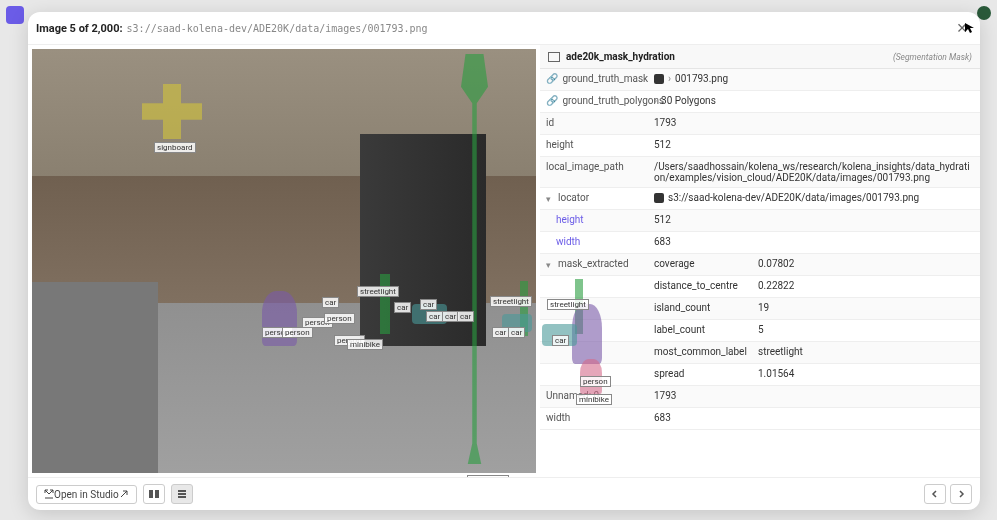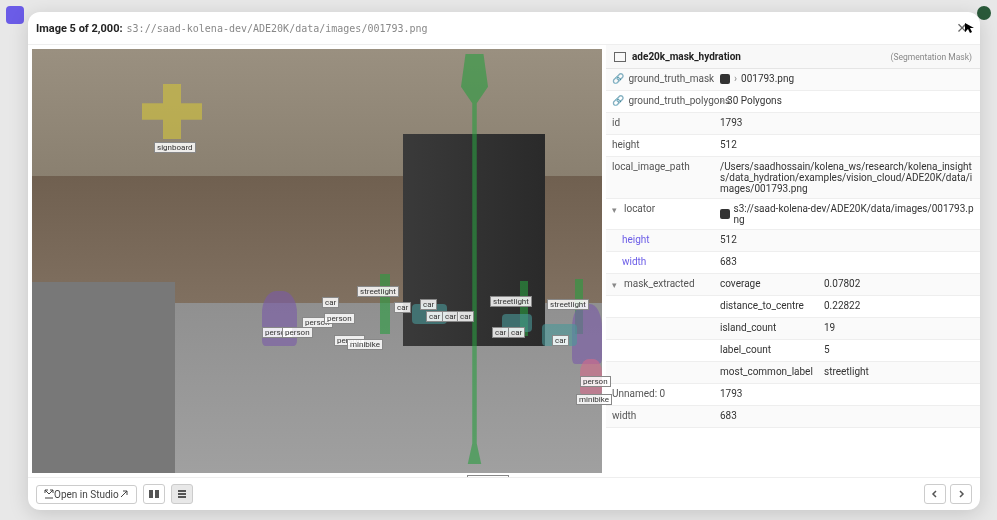--- a/index.html
+++ b/index.html
@@ -7,36 +7,36 @@
 .bg { position:absolute; inset:0; background:#e8e8e8; }
 .bg-left { position:absolute; left:6px; top:6px; width:18px; height:18px; background:#6b5ce7; border-radius:4px; }
 .bg-right { position:absolute; right:6px; top:6px; width:14px; height:14px; background:#2a5a3a; border-radius:50%; }
 .modal { position:absolute; left:28px; top:12px; width:952px; height:498px; background:#fff; border-radius:12px; box-shadow:0 4px 20px rgba(0,0,0,0.15); display:flex; flex-direction:column; }
 .mh { display:flex; align-items:center; padding:6px 8px; border-bottom:1px solid #eee; }
 .mh-title { font-size:11px; font-weight:700; color:#222; }
 .mh-path { font-size:10px; color:#888; font-family:monospace; margin-left:4px; }
 .mh-close { margin-left:auto; width:20px; height:20px; display:flex; align-items:center; justify-content:center; cursor:pointer; color:#666; font-size:14px; position:relative; }
 .cursor { position:absolute; top:4px; right:-4px; width:12px; height:12px; pointer-events:none; }
 .mb { flex:1; display:flex; overflow:hidden; }
-.img-pane { width:570px; position:relative; background:#999; margin:4px; }
+.img-pane { width:504px; position:relative; background:#999; margin:4px; }
 .img-scene { position:absolute; inset:0; background:linear-gradient(to bottom,#9a9080 0%,#8a8070 30%,#706050 30%,#807060 60%,#909090 60%,#a0a0a0 100%); }
 .img-scene::before { content:""; position:absolute; left:0; top:55%; width:25%; height:45%; background:#787878; }
 .img-scene::after { content:""; position:absolute; right:10%; top:20%; width:25%; height:50%; background:linear-gradient(90deg,#3a3a3a,#2a2a2a); }
 .ann { position:absolute; font-size:8px; background:rgba(255,255,255,0.85); padding:0 2px; border:1px solid #888; color:#333; white-space:nowrap; }
 .seg { position:absolute; opacity:0.6; }
 .seg.green { background:#2a9d3f; }
 .seg.yellow { background:#d4c43a; }
 .seg.purple { background:#7a5aa8; }
 .seg.pink { background:#d46a8a; }
 .seg.teal { background:#4a9a9a; }
 .det-pane { flex:1; overflow:auto; font-size:10px; }
 .det-header { display:flex; align-items:center; padding:6px 8px; background:#f8f8f8; border-bottom:1px solid #e5e5e5; gap:6px; }
 .det-header .icn { width:12px; height:10px; border:1px solid #666; display:inline-block; }
 .det-header .title { font-weight:700; color:#222; }
-.det-header .tag { margin-left:auto; font-size:8.5px; color:#888; }
+.det-header .tag { margin-left:auto; font-size:8.5px; color:#888;font-style:italic; }
 .row { display:flex; border-bottom:1px solid #eee; min-height:22px; align-items:flex-start; }
 .row:nth-child(even){ background:#fafafa; }
 .key { width:108px; padding:4px 6px; color:#555; display:flex; align-items:center; gap:4px; flex-shrink:0; }
 .val { flex:1; padding:4px 6px; color:#333; word-break:break-all; display:flex; align-items:center; gap:4px; }
 .caret { width:8px; height:8px; display:inline-block; color:#888; font-size:9px; }
 .s3 { width:10px; height:10px; background:#333; border-radius:2px; display:inline-block; }
 .chev { color:#888; font-size:10px; }
 .nest .key { padding-left:16px; color:#6b5ce7; }
 .mf { display:flex; align-items:center; padding:6px 8px; border-top:1px solid #eee; gap:6px; }
 .ftbtn { display:flex; align-items:center; font-size:10px; color:#444; padding:3px 7px; border:1px solid #ccc; border-radius:3px; cursor:pointer; background:#fff; }
@@ -193,20 +193,27 @@
           </div>
         </div>
       <div class="row">
           <div class="key"></div>
           <div class="val">
             <span style="width:100px;display:inline-block">most_common_label</span>
             <span>streetlight</span>
           </div>
         </div>
       <div class="row">
+          <div class="key"></div>
+          <div class="val">
+            <span style="width:100px;display:inline-block">spread</span>
+            <span>1.01564</span>
+          </div>
+        </div>
+      <div class="row">
           <div class="key">Unnamed: 0</div>
           <div class="val">1793</div>
         </div>
       <div class="row">
           <div class="key">width</div>
           <div class="val">683</div>
         </div>
     </div>
   </div>
 

